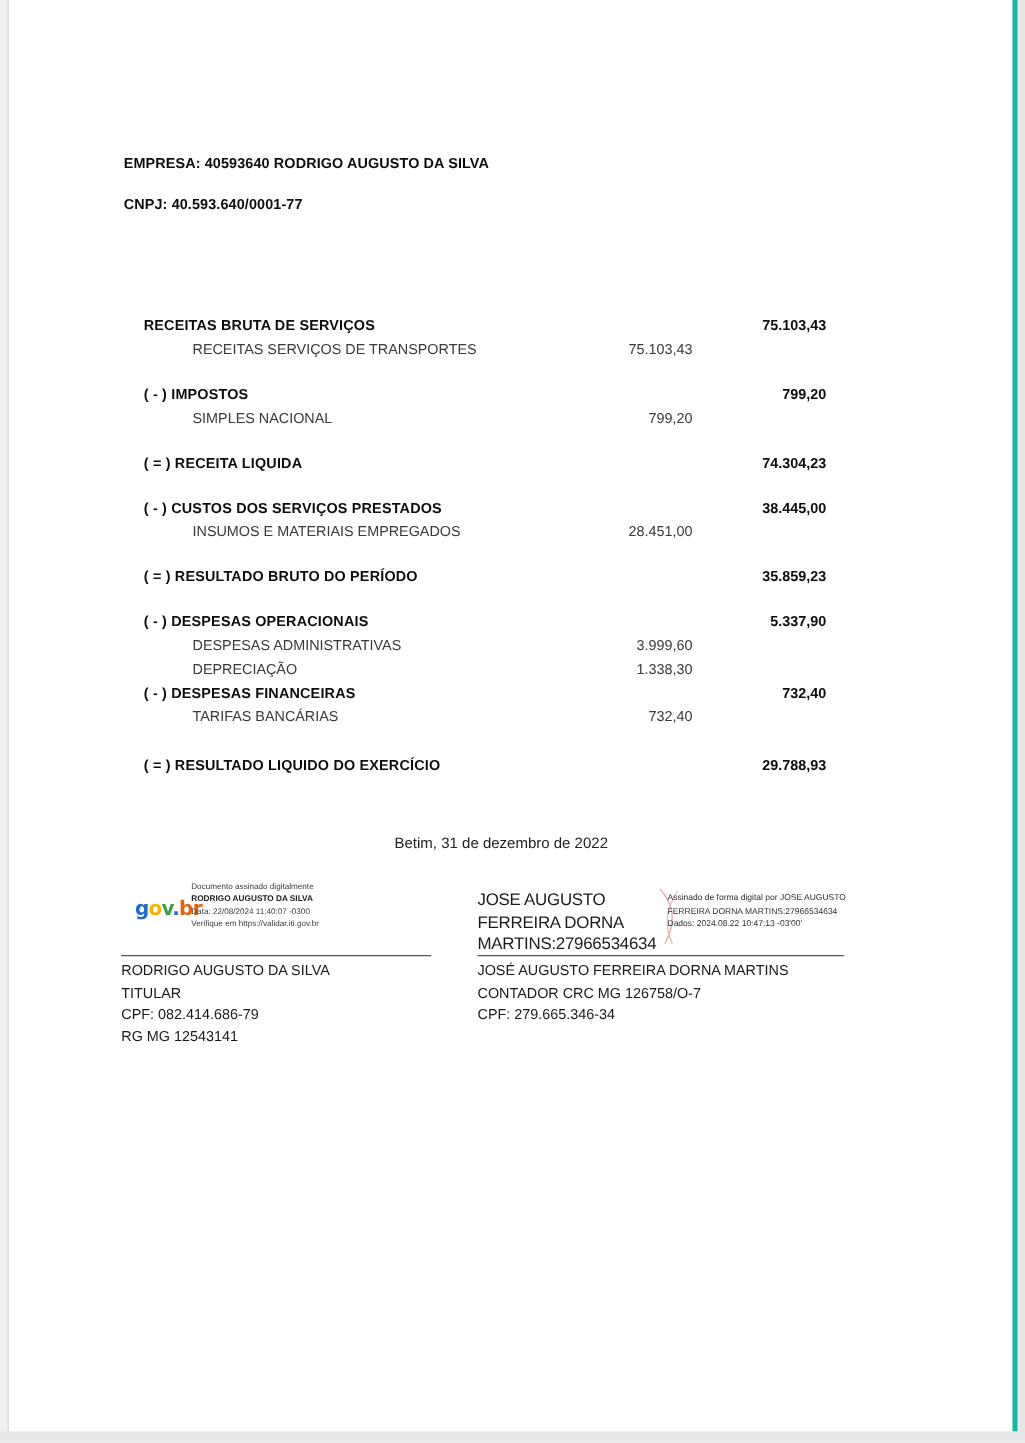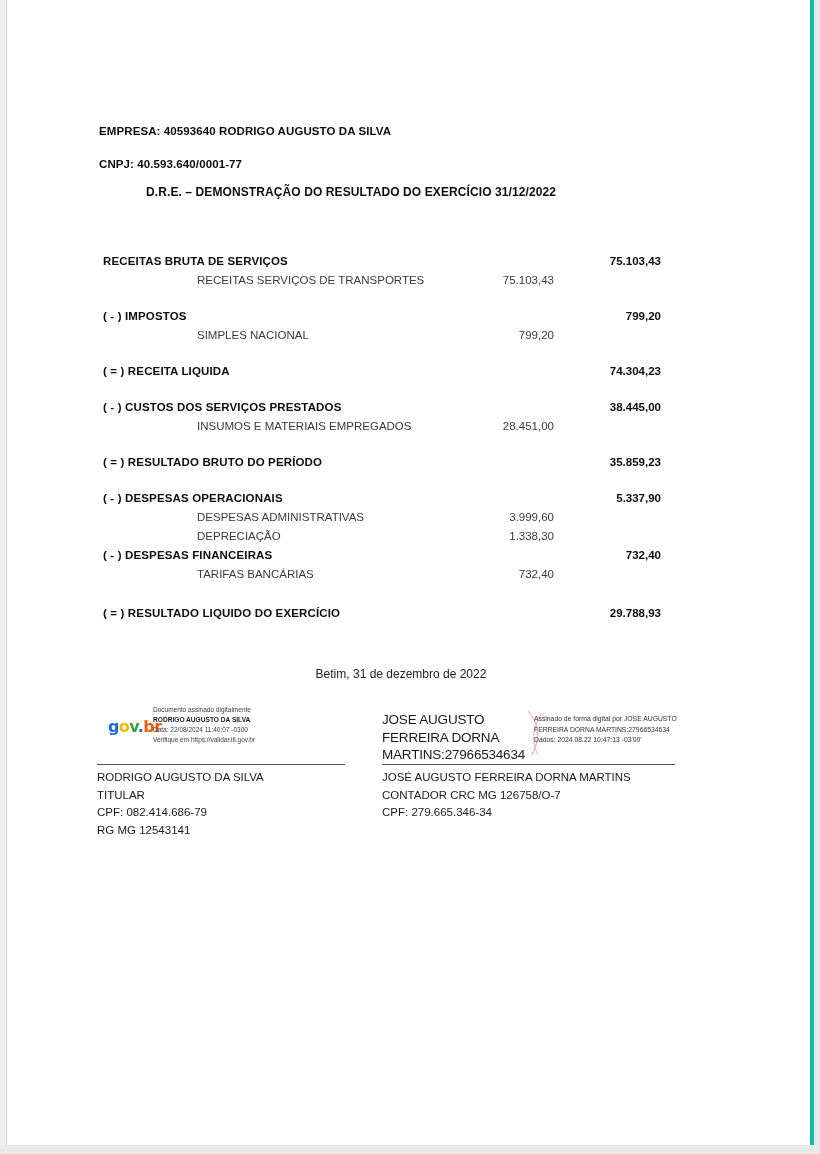--- a/index.html
+++ b/index.html
@@ -65,37 +65,36 @@
   }
   .row {
     position: relative;
     height: 19px;
   }
   .row.gap-before { margin-top: 17px; text-align: center; }
   .row.gap-big    { margin-top: 20px; }
 
   .lbl-bold {
     position: absolute;
-    left: 4px;
+    left: 16px;
     top: 0;
     font-weight: bold;
     font-size: 11.5px;
     color: #0d0d0d;
     white-space: nowrap;
     letter-spacing: 0.15px;
   }
   .lbl-sub {
     position: absolute;
     left: 55px;
     top: 0;
     font-weight: normal;
     font-size: 11.5px;
     color: #3a3a3a;
     white-space: nowrap;
-    margin-left: 43px;
   }
   .val-total {
     position: absolute;
     right: 8px;
     top: 0;
     font-weight: bold;
     font-size: 11.5px;
     color: #0d0d0d;
     white-space: nowrap;
   }
@@ -214,21 +213,20 @@
 
 <div class="left-strip"></div>
 <div class="below-page"></div>
 
 <div class="page">
 
   <div class="hdr" id="hdr-empresa">EMPRESA: 40593640 RODRIGO AUGUSTO DA SILVA</div>
 
   <div class="hdr" id="hdr-cnpj">CNPJ: 40.593.640/0001-77</div>
 
-  <div class="hdr" id="hdr-title">D.R.E. – DEMONSTRAÇÃO DO RESULTADO DO EXERCÍCIO 31/12/2022</div>
 
   <div class="stmt" id="statement-rows">
       <div class="row">
         <div class="lbl-bold">RECEITAS BRUTA DE SERVIÇOS</div>
         <div class="val-total">75.103,43</div>
       </div>
       <div class="row">
         <div class="lbl-sub">RECEITAS SERVIÇOS DE TRANSPORTES</div>
         <div class="val-sub">75.103,43</div>
       </div>

